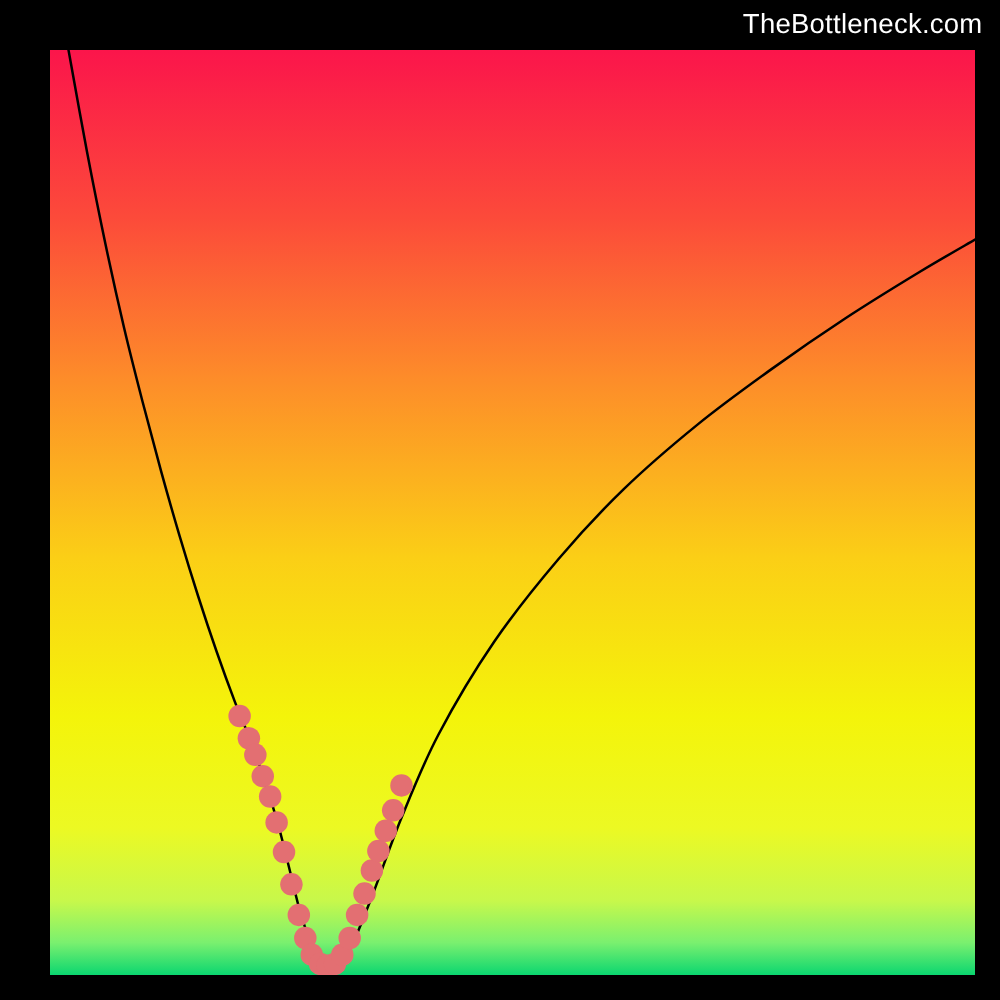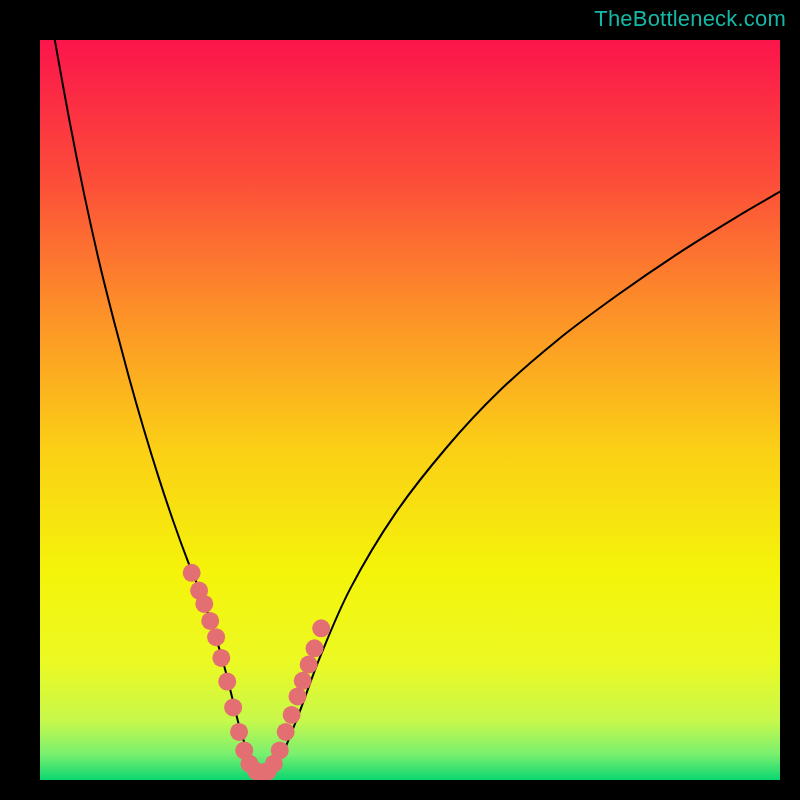--- a/index.html
+++ b/index.html
@@ -24,21 +24,21 @@
     left: 40px;
     top: 40px;
     width: 740px;
     height: 740px;
     overflow: visible;
   }
   .watermark {
     position: absolute;
     top: 6px;
     right: 14px;
-    color: #14b8a6;
+    color: #ffffff;
     font-size: 22px;
     font-weight: 500;
     letter-spacing: 0.2px;
     user-select: none;
   }
   svg { display: block; }
 </style>
 </head>
 <body>
 

